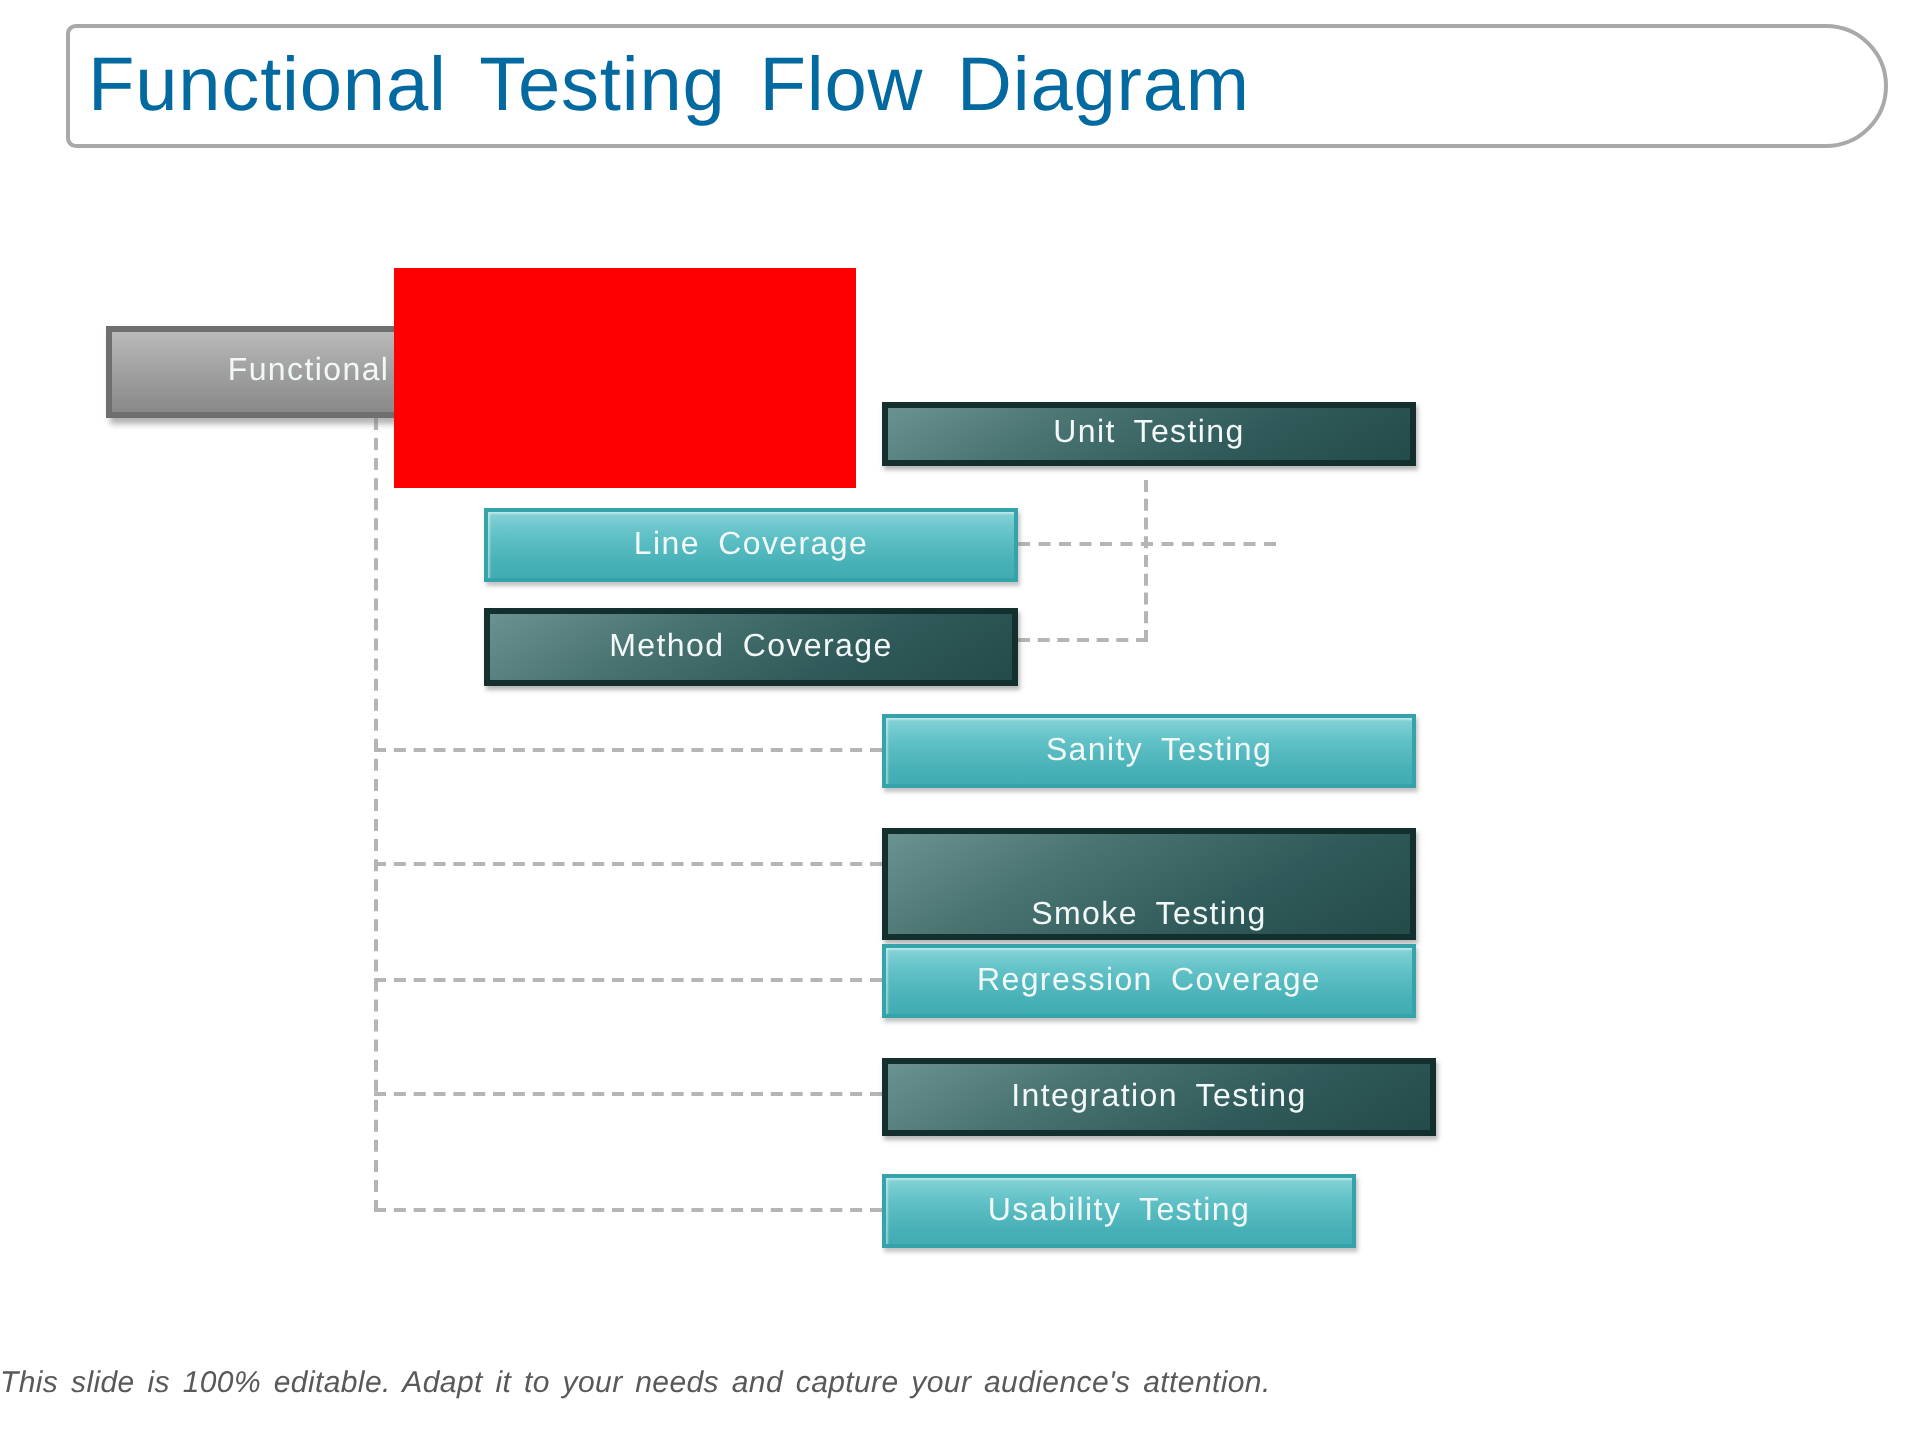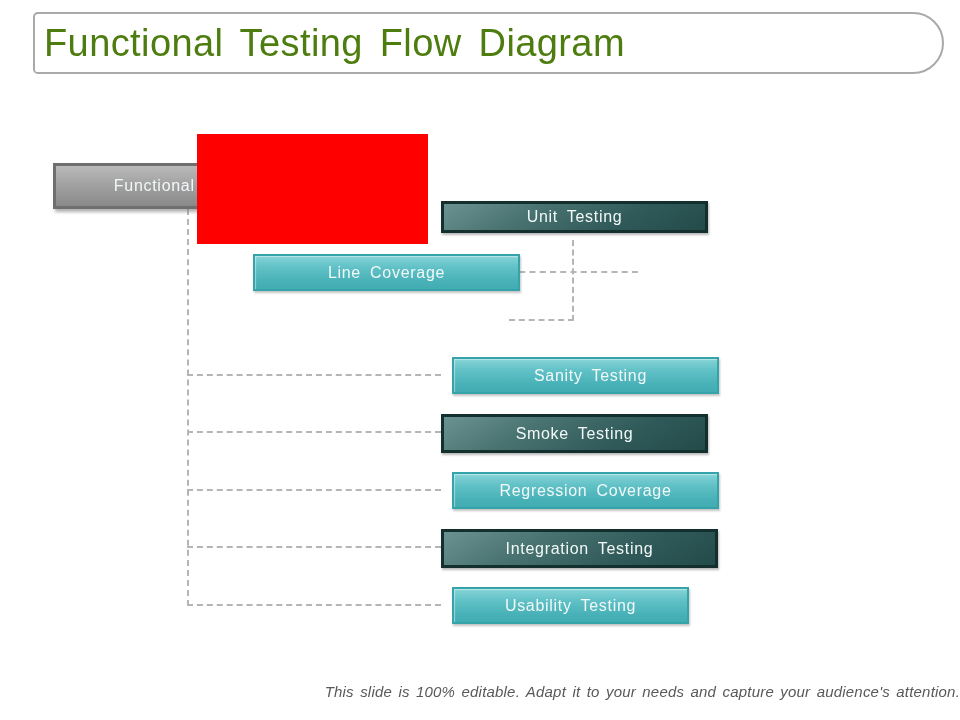--- a/index.html
+++ b/index.html
@@ -9,36 +9,35 @@
   }
 
   
   .title-frame {
     position:absolute; left:33px; top:12px; width:911px; height:62px;
     border:2px solid #a9a9a9; border-radius:5px 32px 32px 5px;
     box-sizing:border-box; background:transparent;
   }
   .page-title {
     position:absolute; left:44px; top:24px; margin:0;
-    font-size:38px; font-weight:400; color:#4d7c0f; line-height:1;
+    font-size:38px; font-weight:400; color:#0369a1; line-height:1;
     letter-spacing:0.4px; word-spacing:6px; white-space:nowrap;
   }
 
   
   .box {
     position:absolute; box-sizing:border-box; z-index:2;
     display:flex; align-items:center; justify-content:center;
     color:#f2f8f8; font-size:16px; letter-spacing:0.7px; word-spacing:4px;
     white-space:nowrap;
   }
   .light {
     background:linear-gradient(180deg, #86d3d7 0%, #60c1c6 35%, #47b1b7 78%, #41acb2 100%);
     border:2px solid #35a3aa;
     box-shadow:1px 2px 2px rgba(125,125,125,0.45), inset 1px 1px 1px rgba(255,255,255,0.45);
-    margin-left:11px;
   }
   .dark {
     background:linear-gradient(150deg, #6a9290 0%, #4a7472 32%, #305a59 68%, #224b4a 100%);
     border:3px solid #132f2e;
     box-shadow:1px 2px 2px rgba(115,115,115,0.5);
   }
   .gray {
     background:linear-gradient(180deg, #bababa 0%, #a4a4a4 42%, #898989 100%);
     border:3px solid #6f6f6f;
     box-shadow:2px 3px 3px rgba(125,125,125,0.6);
@@ -47,21 +46,21 @@
     position:absolute; left:197px; top:134px; width:231px; height:110px;
     background:#fe0000; z-index:5;
   }
 
   
   .dash-h { position:absolute; height:0; border-top:2px dashed #b5b5b5; z-index:1; }
   .dash-v { position:absolute; width:0; border-left:2px dashed #b5b5b5; z-index:1; }
 
   
   .footer-note {
-    position:absolute; left:0; top:683px; width:960px; text-align:right;
+    position:absolute; left:0; top:683px; width:960px; text-align:left;
     font-size:15px; font-style:italic; color:#595959;
     letter-spacing:0.2px; word-spacing:2px;
   }
 </style>
 </head>
 <body>
 
 <div class="slide">
 
   <div class="title-frame"></div>
@@ -85,26 +84,29 @@
 
   <div class="box dark" style="left:441px; top:201px; width:267px; height:32px;">
     <span>Unit Testing</span>
   </div>
 
   <div class="box light" style="left:242px; top:254px; width:267px; height:37px;">
     <span>Line Coverage</span>
   </div>
 
 
+  <div class="box dark" style="left:242px; top:304px; width:267px; height:39px;">
+    <span>Method Coverage</span>
+  </div>
 
   <div class="box light" style="left:441px; top:357px; width:267px; height:37px;padding-left:10px;">
     <span>Sanity Testing</span>
   </div>
 
-  <div class="box dark" style="left:441px; top:414px; width:267px; height:39px;">
+  <div class="box dark" style="left:441px; top:414px; width:267px; height:56px;align-items:flex-end;">
     <span>Smoke Testing</span>
   </div>
 
   <div class="box light" style="left:441px; top:472px; width:267px; height:37px;">
     <span>Regression Coverage</span>
   </div>
 
   <div class="box dark" style="left:441px; top:529px; width:277px; height:39px;">
     <span>Integration Testing</span>
   </div>

